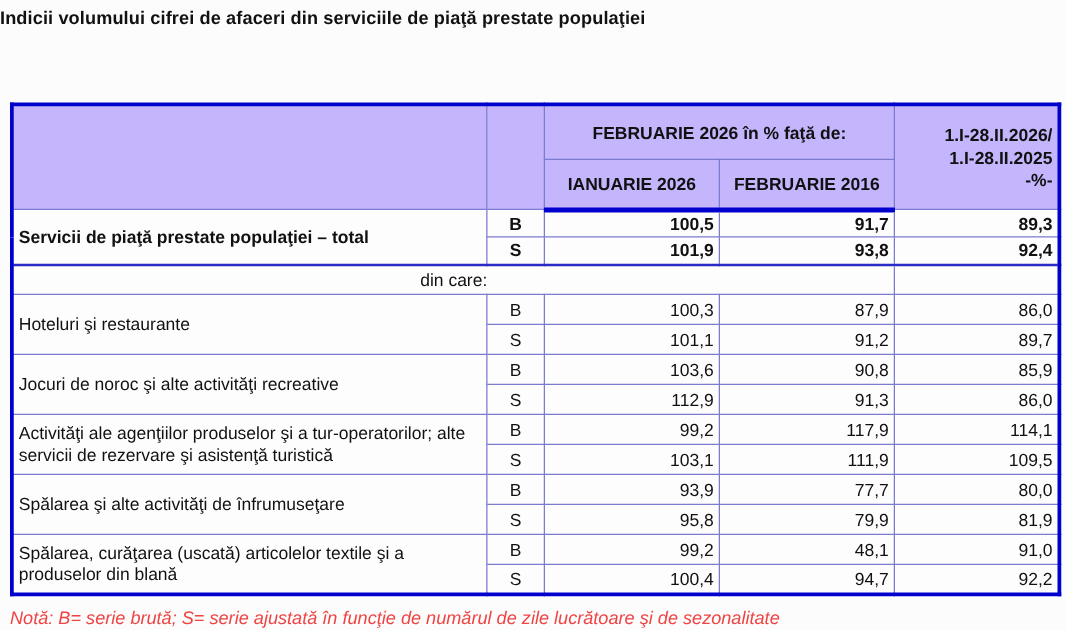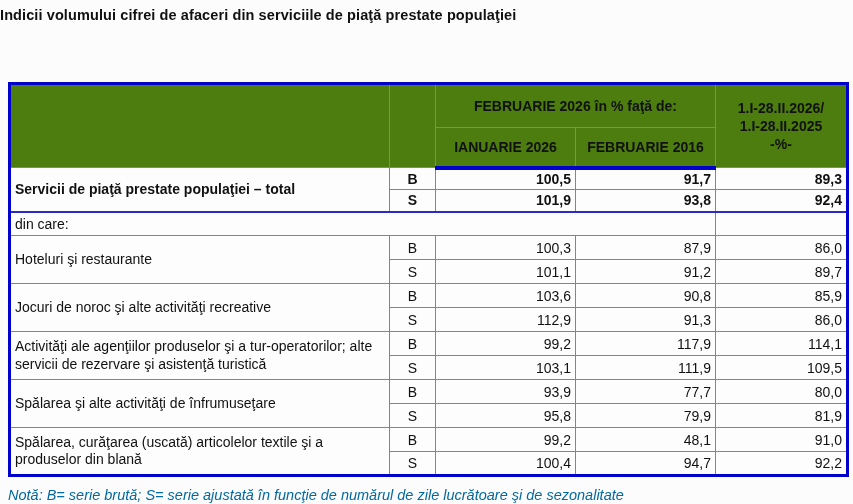--- a/index.html
+++ b/index.html
@@ -48,26 +48,27 @@
   col.c-ian   { width: 140px; }
   col.c-feb   { width: 140px; }
   col.c-ratio { width: 132px; }
 
   
   tr.hrow1 { height: 44px; }
   tr.hrow2 { height: 40px; }
   th.hcell {
     font-weight: bold;
     text-align: center;
-    background: #4d7c0f;
+    background: #c4b5fd;
   }
   th.ratio-cell {
     white-space: pre-line;
     line-height: 1.3;
     font-size: 13.5px;
+    text-align: right;
   }
   
   tr.hrow2 th, th.span-bottom {
     border-bottom: 4px solid #0101cd;
   }
 
   
   tr.brow { height: 22px; }
   tr.drow { height: 24px; }
   td.label {
@@ -78,30 +79,30 @@
   }
   td.bs { text-align: center; }
   td.num { text-align: right; padding-right: 26px; }
   td.num-last { text-align: right; padding-right: 14px; }
   tr.total td { font-weight: bold; }
   tr.dincare { height: 24px; }
   tr.dincare td {
     border-top: 2px solid #2a2ac4;
     font-weight: normal;
   }
-  td.dincare-label { padding-left: 8px; text-align: left; }
+  td.dincare-label { padding-left: 8px; text-align: center; }
 
   .note {
     position: absolute;
     left: 8px;
     top: 487px;
     font-style: italic;
     font-size: 14.5px;
     white-space: nowrap;
-    color: #0369a1;
+    color: #ef4444;
   }
 </style>
 </head>
 <body>
 
 <div class="title">Indicii volumului cifrei de afaceri din serviciile de piaţă prestate populaţiei</div>
 
 <table class="stats">
   <colgroup>
     <col class="c-label">

